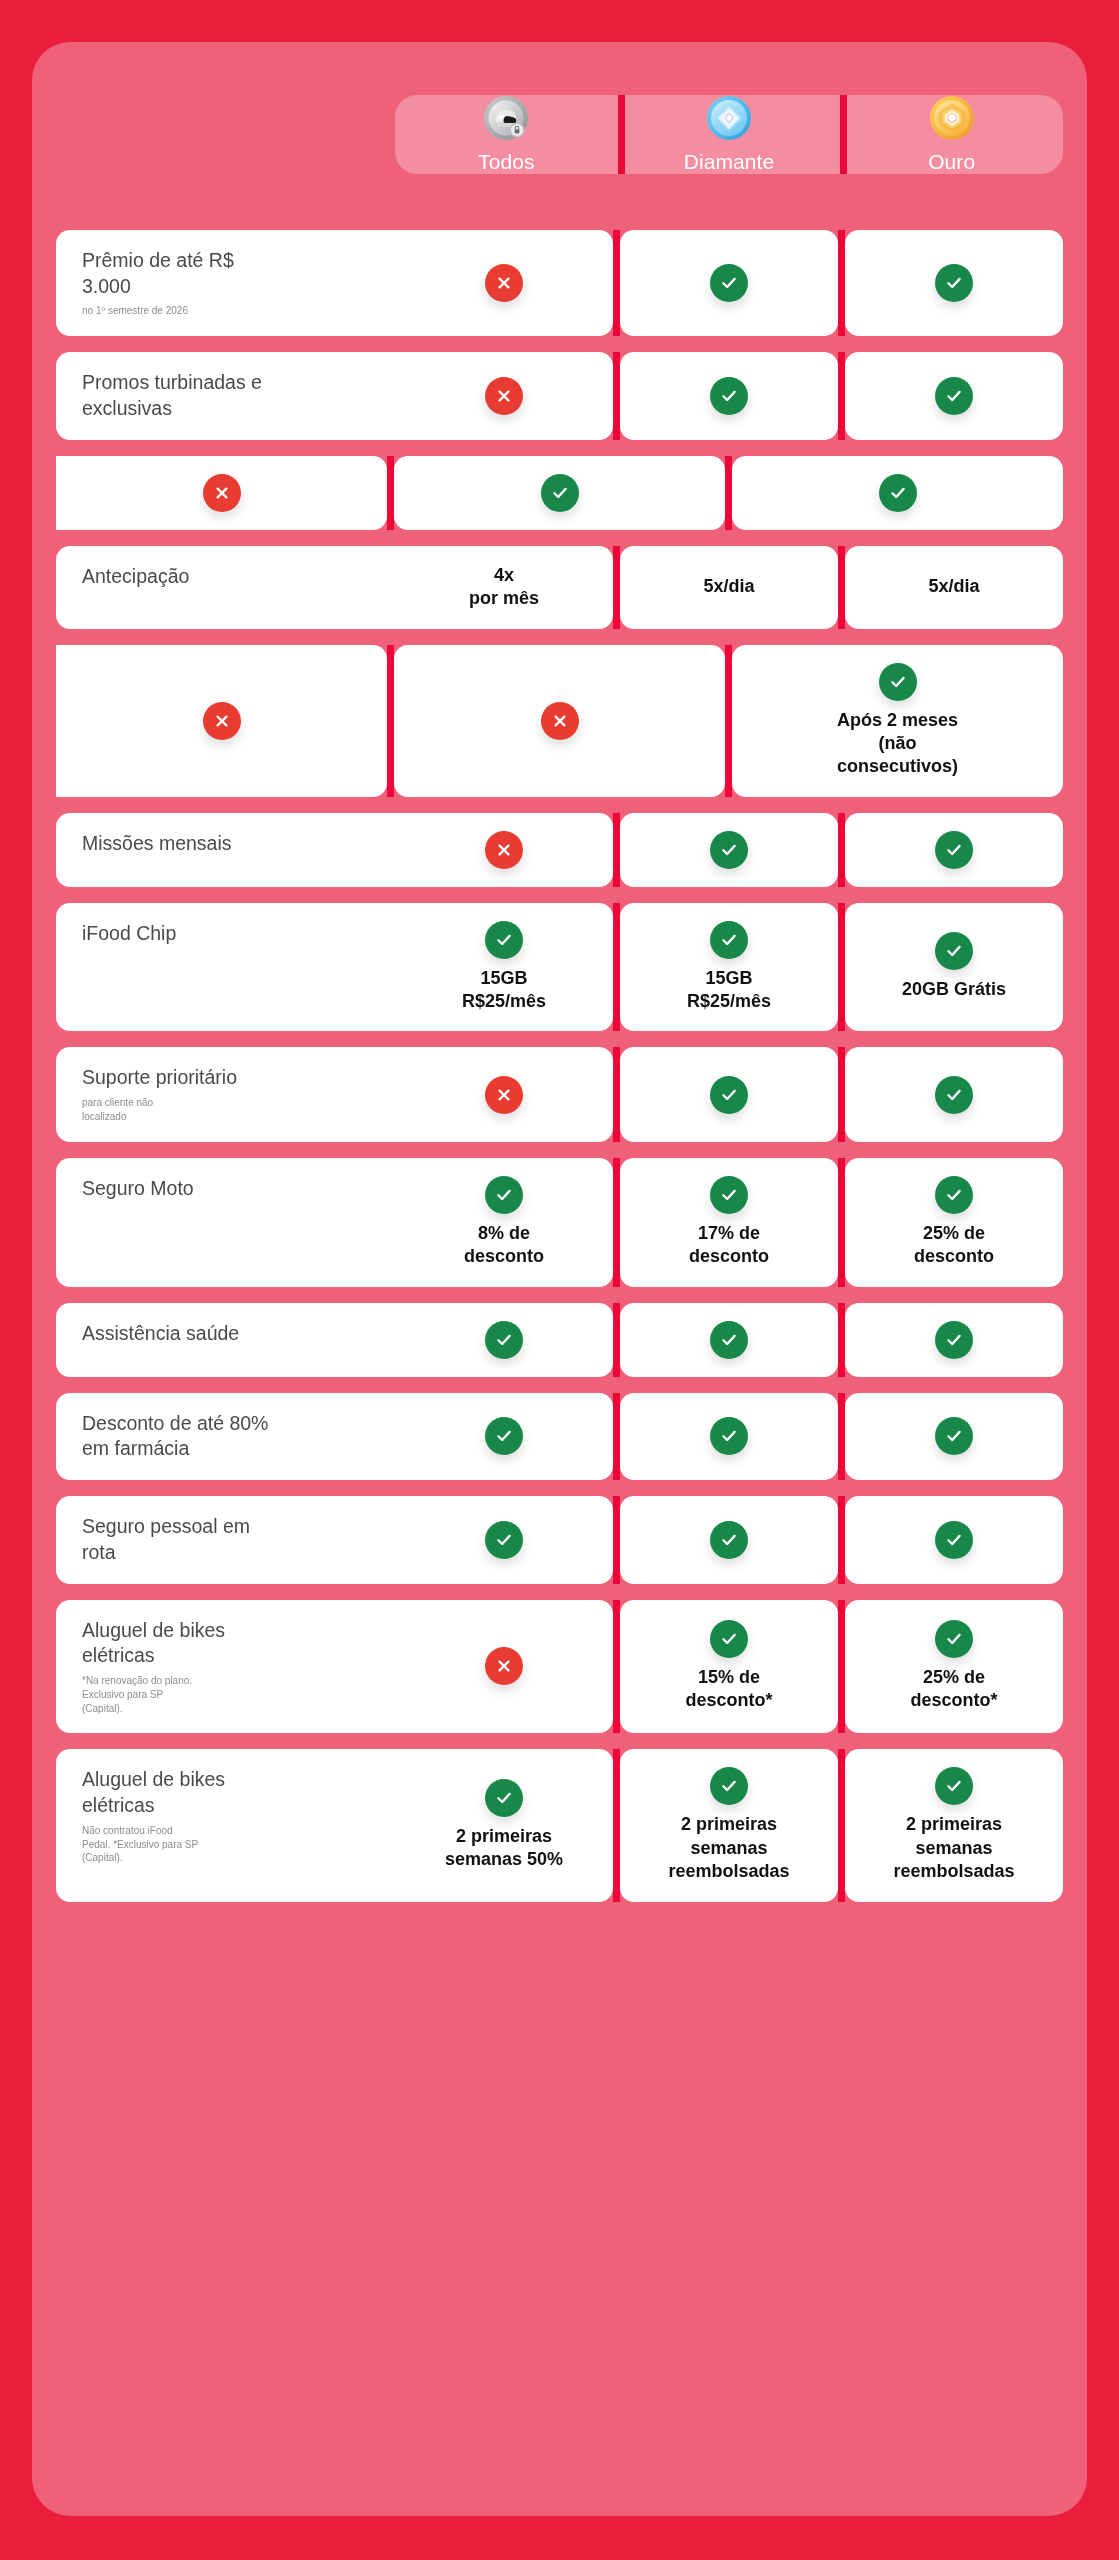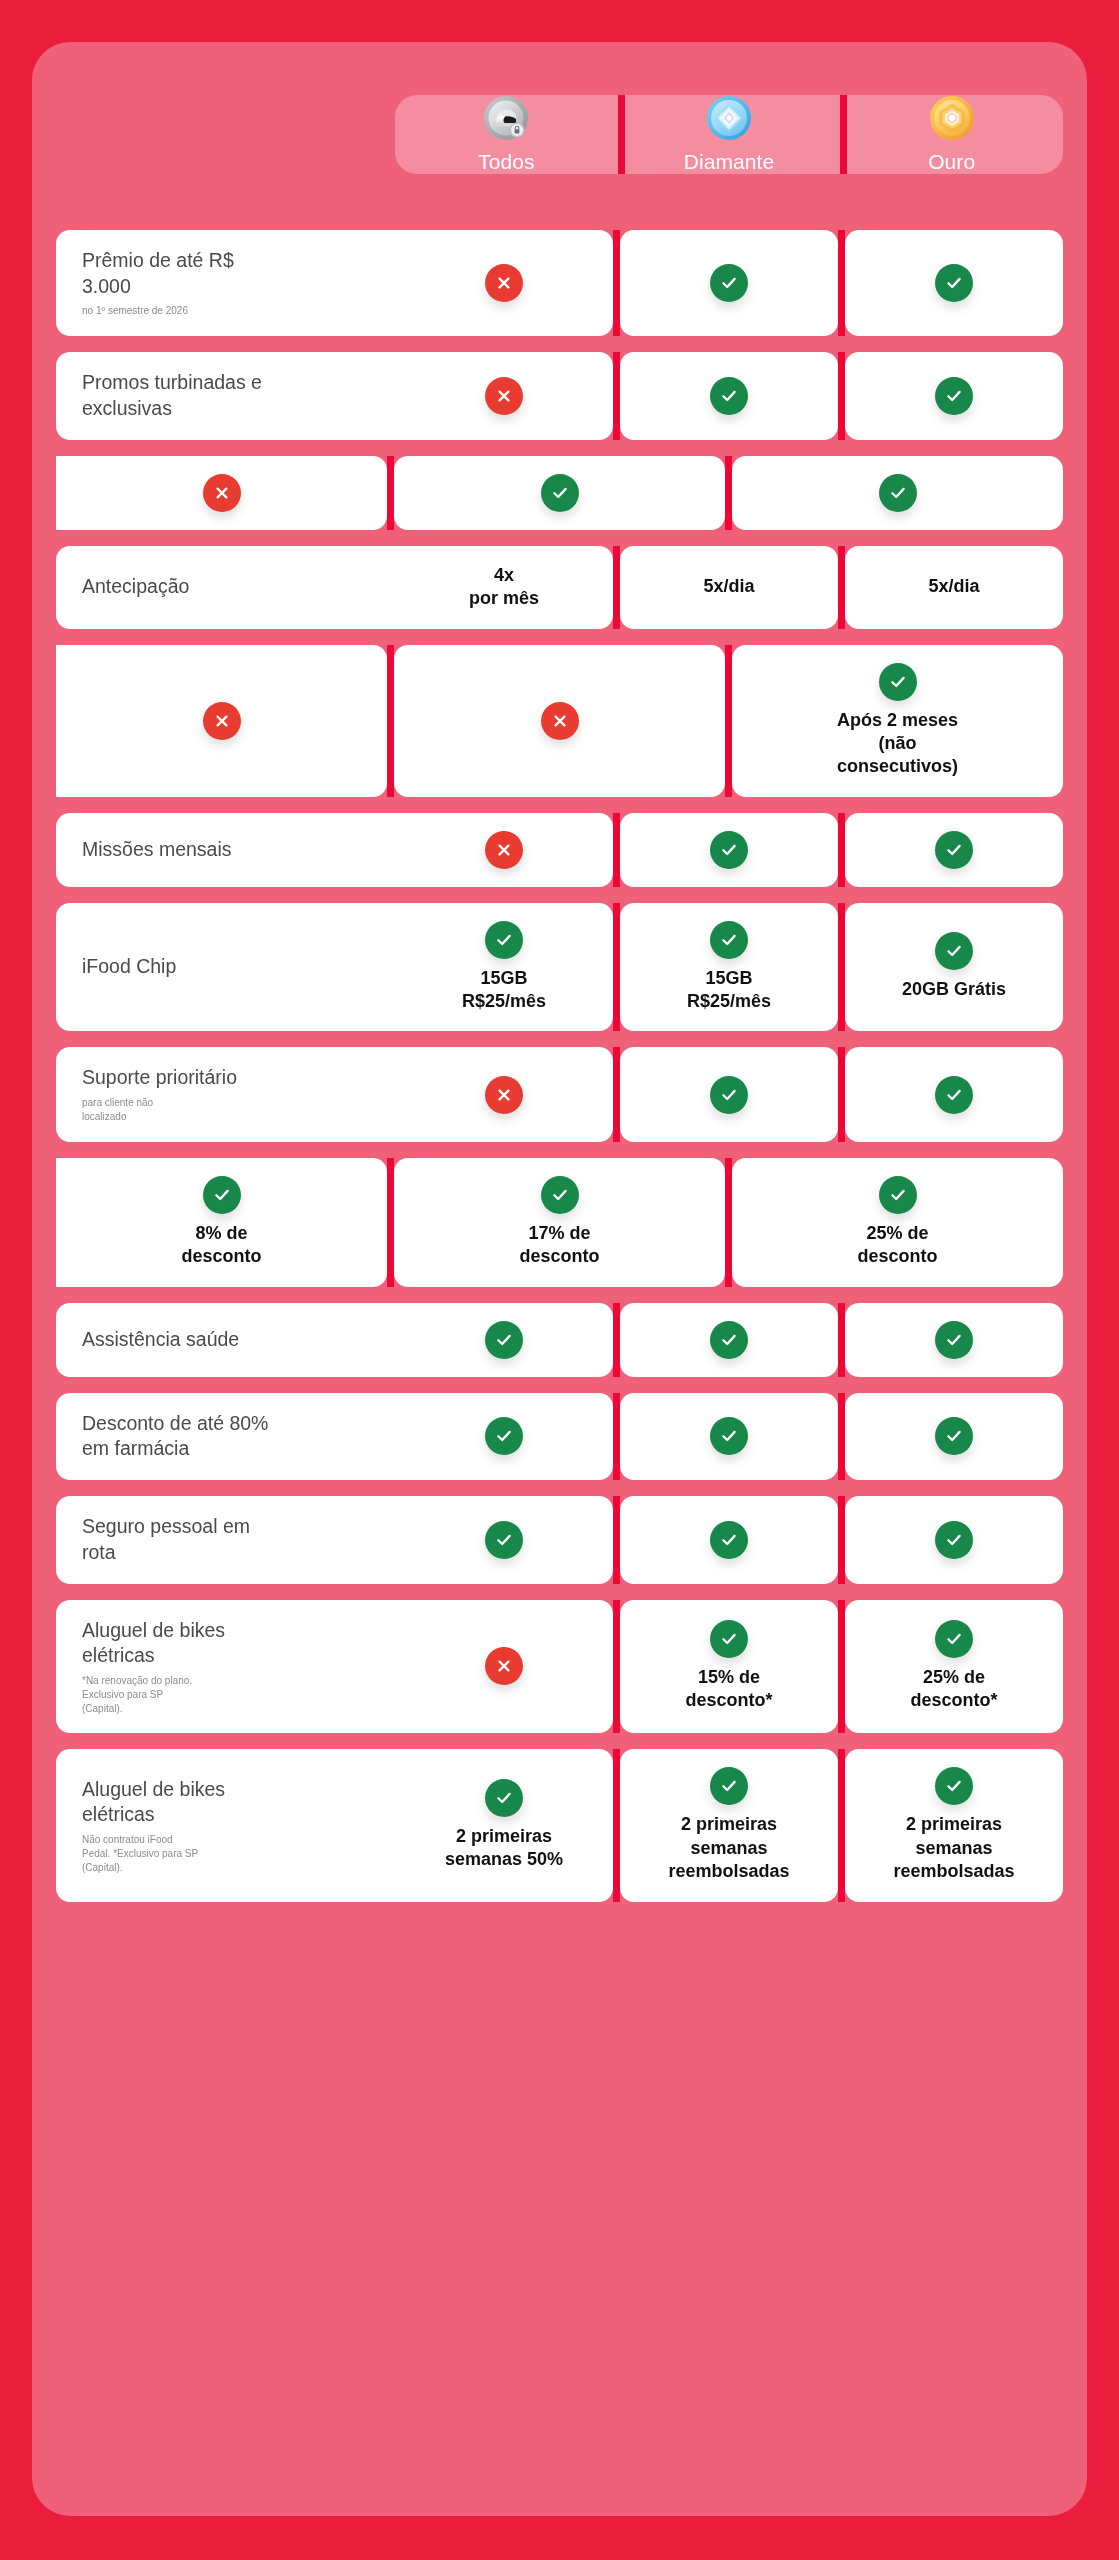--- a/index.html
+++ b/index.html
@@ -94,21 +94,21 @@
   .row {
     display: flex;
     align-items: stretch;
     margin-bottom: 16px;
   }
   .row:last-child { margin-bottom: 0; }
 
   .cell {
     background: #ffffff;
     display: flex;
-    align-items: center;
+    align-items: flex-start;
     position: relative;
   }
 
   
   .cell-label {
     flex: 0 0 339px;
     border-radius: 14px 0 0 14px;
     padding: 18px 10px 18px 26px;
     flex-direction: row;
   }
@@ -497,20 +497,25 @@
           <div class="cell cell-value last">
             <span class="badge yes">
       <svg width="20" height="20" viewBox="0 0 20 20">
         <path d="M4.4 10.3 8.2 14 15.6 5.9" fill="none" stroke="#fff" stroke-width="2.3" stroke-linecap="round" stroke-linejoin="round"></path>
       </svg>
             </span>
             <span style="position: absolute; left: -7px; top: 0px; bottom: 0px; width: 7px; background: rgb(235, 7, 56);"></span>
           </div>
         </div>
         <div class="row">
+          <div class="cell cell-label">
+      <div class="label-inner">
+        <div class="label-title">Seguro Moto</div>
+            </div>
+          </div>
           <div class="cell cell-value first">
             <span class="badge yes">
       <svg width="20" height="20" viewBox="0 0 20 20">
         <path d="M4.4 10.3 8.2 14 15.6 5.9" fill="none" stroke="#fff" stroke-width="2.3" stroke-linecap="round" stroke-linejoin="round"></path>
       </svg>
             </span>
             <div class="value-text">8% de
 desconto</div>
           </div>
           <div class="cell cell-value mid">

